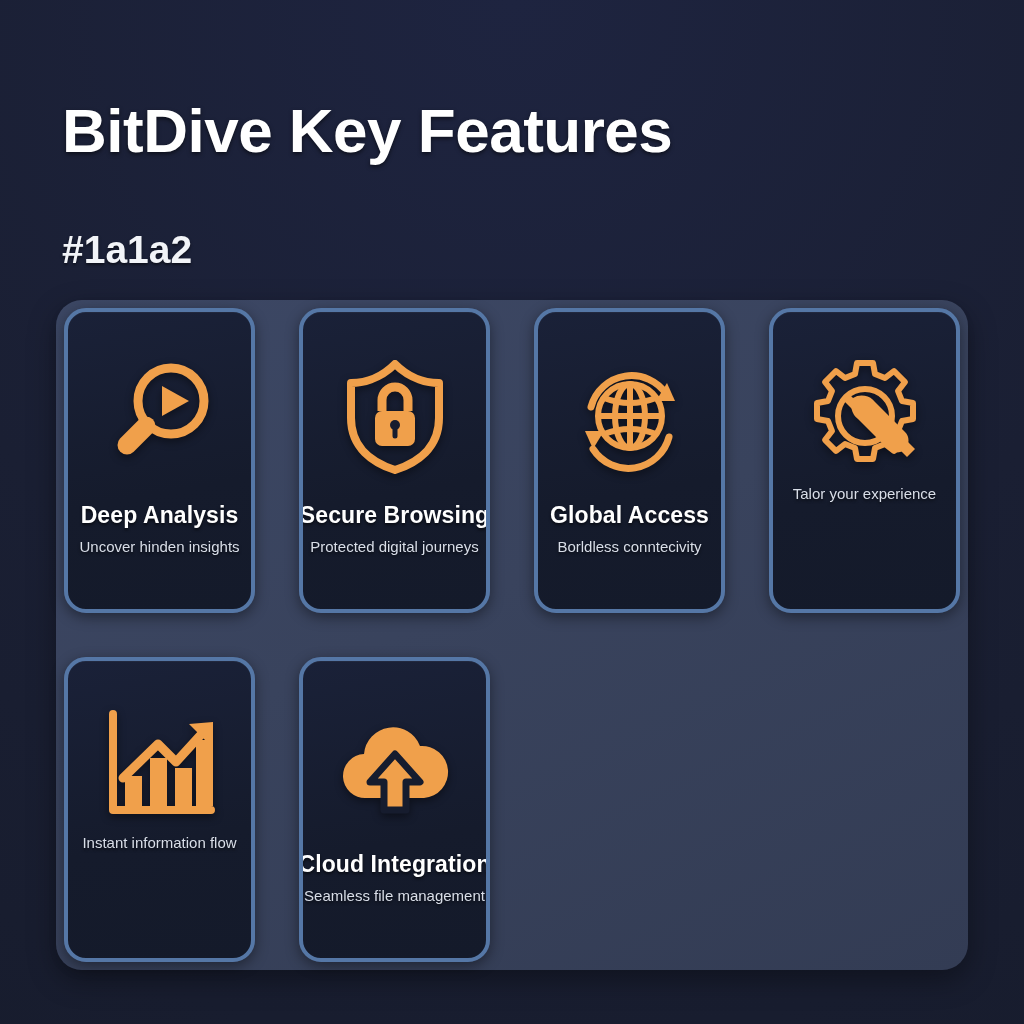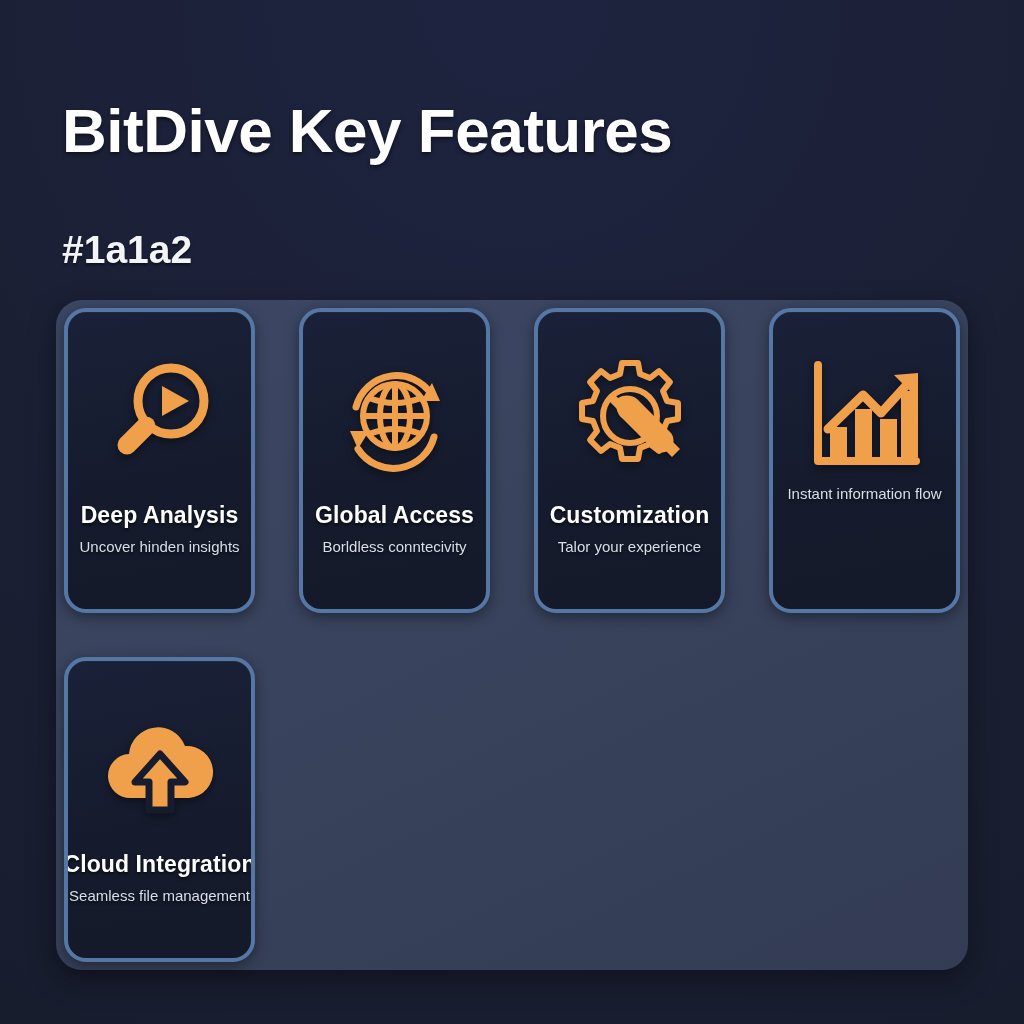--- a/index.html
+++ b/index.html
@@ -135,20 +135,33 @@
           <svg width="118" height="118" viewBox="0 0 118 118" fill="none">
             <circle cx="70" cy="44" r="33" stroke="#f0a04b" stroke-width="9"></circle>
             <path d="M61 29 L88 44 L61 59 Z" fill="#f0a04b"></path>
             <path d="M45 69 L26 88" stroke="#f0a04b" stroke-width="19" stroke-linecap="round"></path>
           </svg>
         </div>
         <div class="card-title">Deep Analysis</div>
         <div class="card-desc">Uncover hinden insights</div>
       </div>
 
+      <div class="feature-card">
+        <div class="card-icon">
+          <svg width="112" height="120" viewBox="0 0 112 120" fill="none">
+            <path d="M56 8 C40 24 22 27 12 27 L12 62 C12 92 34 107 56 114 C78 107 100 92 100 62 L100 27 C90 27 72 24 56 8 Z" stroke="#f0a04b" stroke-width="8" stroke-linejoin="round" fill="none"></path>
+            <rect x="36" y="55" width="40" height="35" rx="7" fill="#f0a04b"></rect>
+            <path d="M43 55 L43 44 A13 13 0 0 1 69 44 L69 55" stroke="#f0a04b" stroke-width="9" fill="none"></path>
+            <circle cx="56" cy="69" r="5" fill="#161c2e"></circle>
+            <path d="M56 71 L56 80" stroke="#161c2e" stroke-width="5" stroke-linecap="round"></path>
+          </svg>
+        </div>
+        <div class="card-title">Secure Browsing</div>
+        <div class="card-desc">Protected digital journeys</div>
+      </div>
 
       <div class="feature-card">
         <div class="card-icon">
           <svg width="118" height="118" viewBox="0 0 118 118" fill="none">
             <g stroke="#f0a04b" stroke-width="6" fill="none">
               <circle cx="59" cy="59" r="32"></circle>
               <ellipse cx="59" cy="59" rx="15" ry="32"></ellipse>
               <path d="M27 59 L91 59"></path>
               <path d="M33 41 Q59 51 85 41"></path>
               <path d="M33 77 Q59 67 85 77"></path>
@@ -172,21 +185,20 @@
             <g stroke="#f0a04b" stroke-width="6" fill="none" stroke-linejoin="round">
               <path d="M51 6 h16 l2 11 10 4 9-7 11 11 -7 9 4 10 11 2 v16 l-11 2 -4 10 7 9 -11 11 -9-7 -10 4 -2 11 h-16 l-2-11 -10-4 -9 7 -11-11 7-9 -4-10 -11-2 v-16 l11-2 4-10 -7-9 11-11 9 7 10-4 Z"></path>
               <circle cx="59" cy="59" r="27"></circle>
             </g>
             <path d="M47 41 a17 17 0 0 1 22 4 l30 30 a12 12 0 0 1 -17 17 l-30 -30 a17 17 0 0 1 -5 -21 z" fill="#f0a04b"></path>
             <path d="M44 38 L56 50 L50 56 L38 44 Z" fill="#f0a04b"></path>
             <path d="M97 80 L109 92 L101 100 L89 88 Z" fill="#f0a04b"></path>
             <path d="M47 36 L40 43 L47 50" stroke="#161c2e" stroke-width="0" fill="none"></path>
           </svg>
         </div>
-        <div class="card-title">Customization</div>
         <div class="card-desc">Talor your experience</div>
       </div>
 
       <div class="feature-card">
         <div class="card-icon">
           <svg width="118" height="118" viewBox="0 0 118 118" fill="none">
             <path d="M12 8 L12 104 L110 104" stroke="#f0a04b" stroke-width="8" fill="none" stroke-linecap="round" stroke-linejoin="round"></path>
             <rect x="24" y="70" width="17" height="30" fill="#f0a04b"></rect>
             <rect x="49" y="52" width="17" height="48" fill="#f0a04b"></rect>
             <rect x="74" y="62" width="17" height="38" fill="#f0a04b"></rect>

